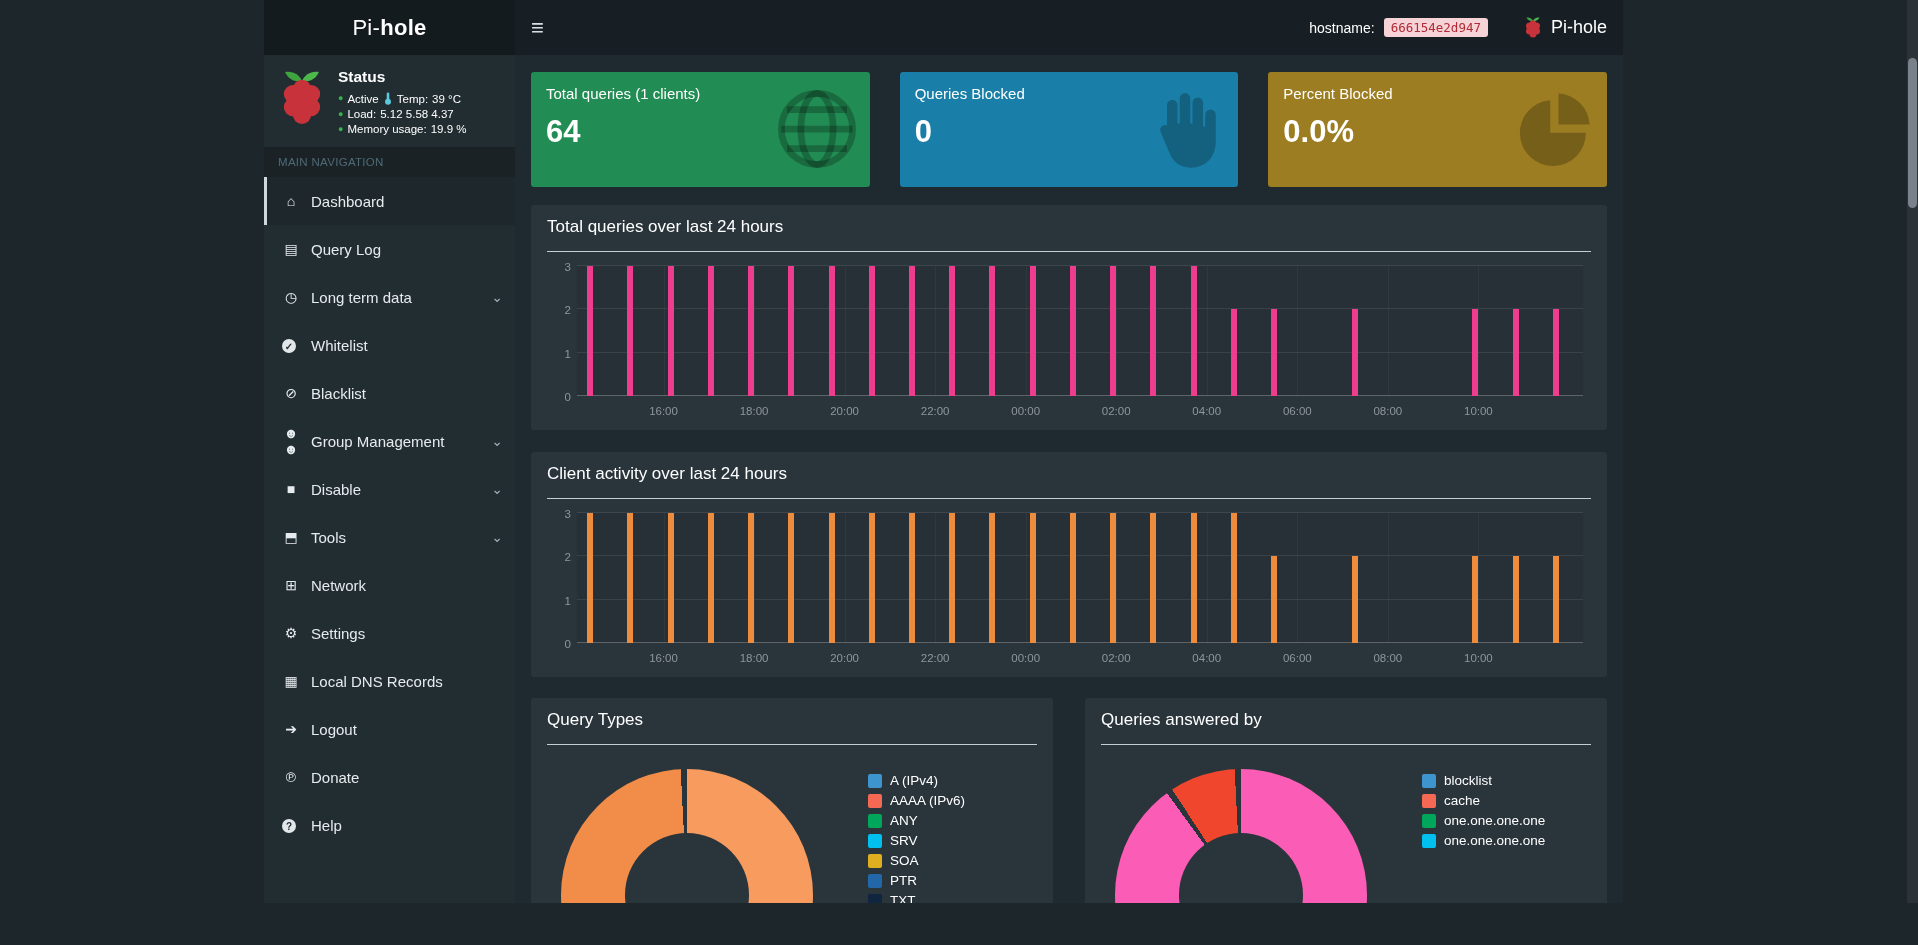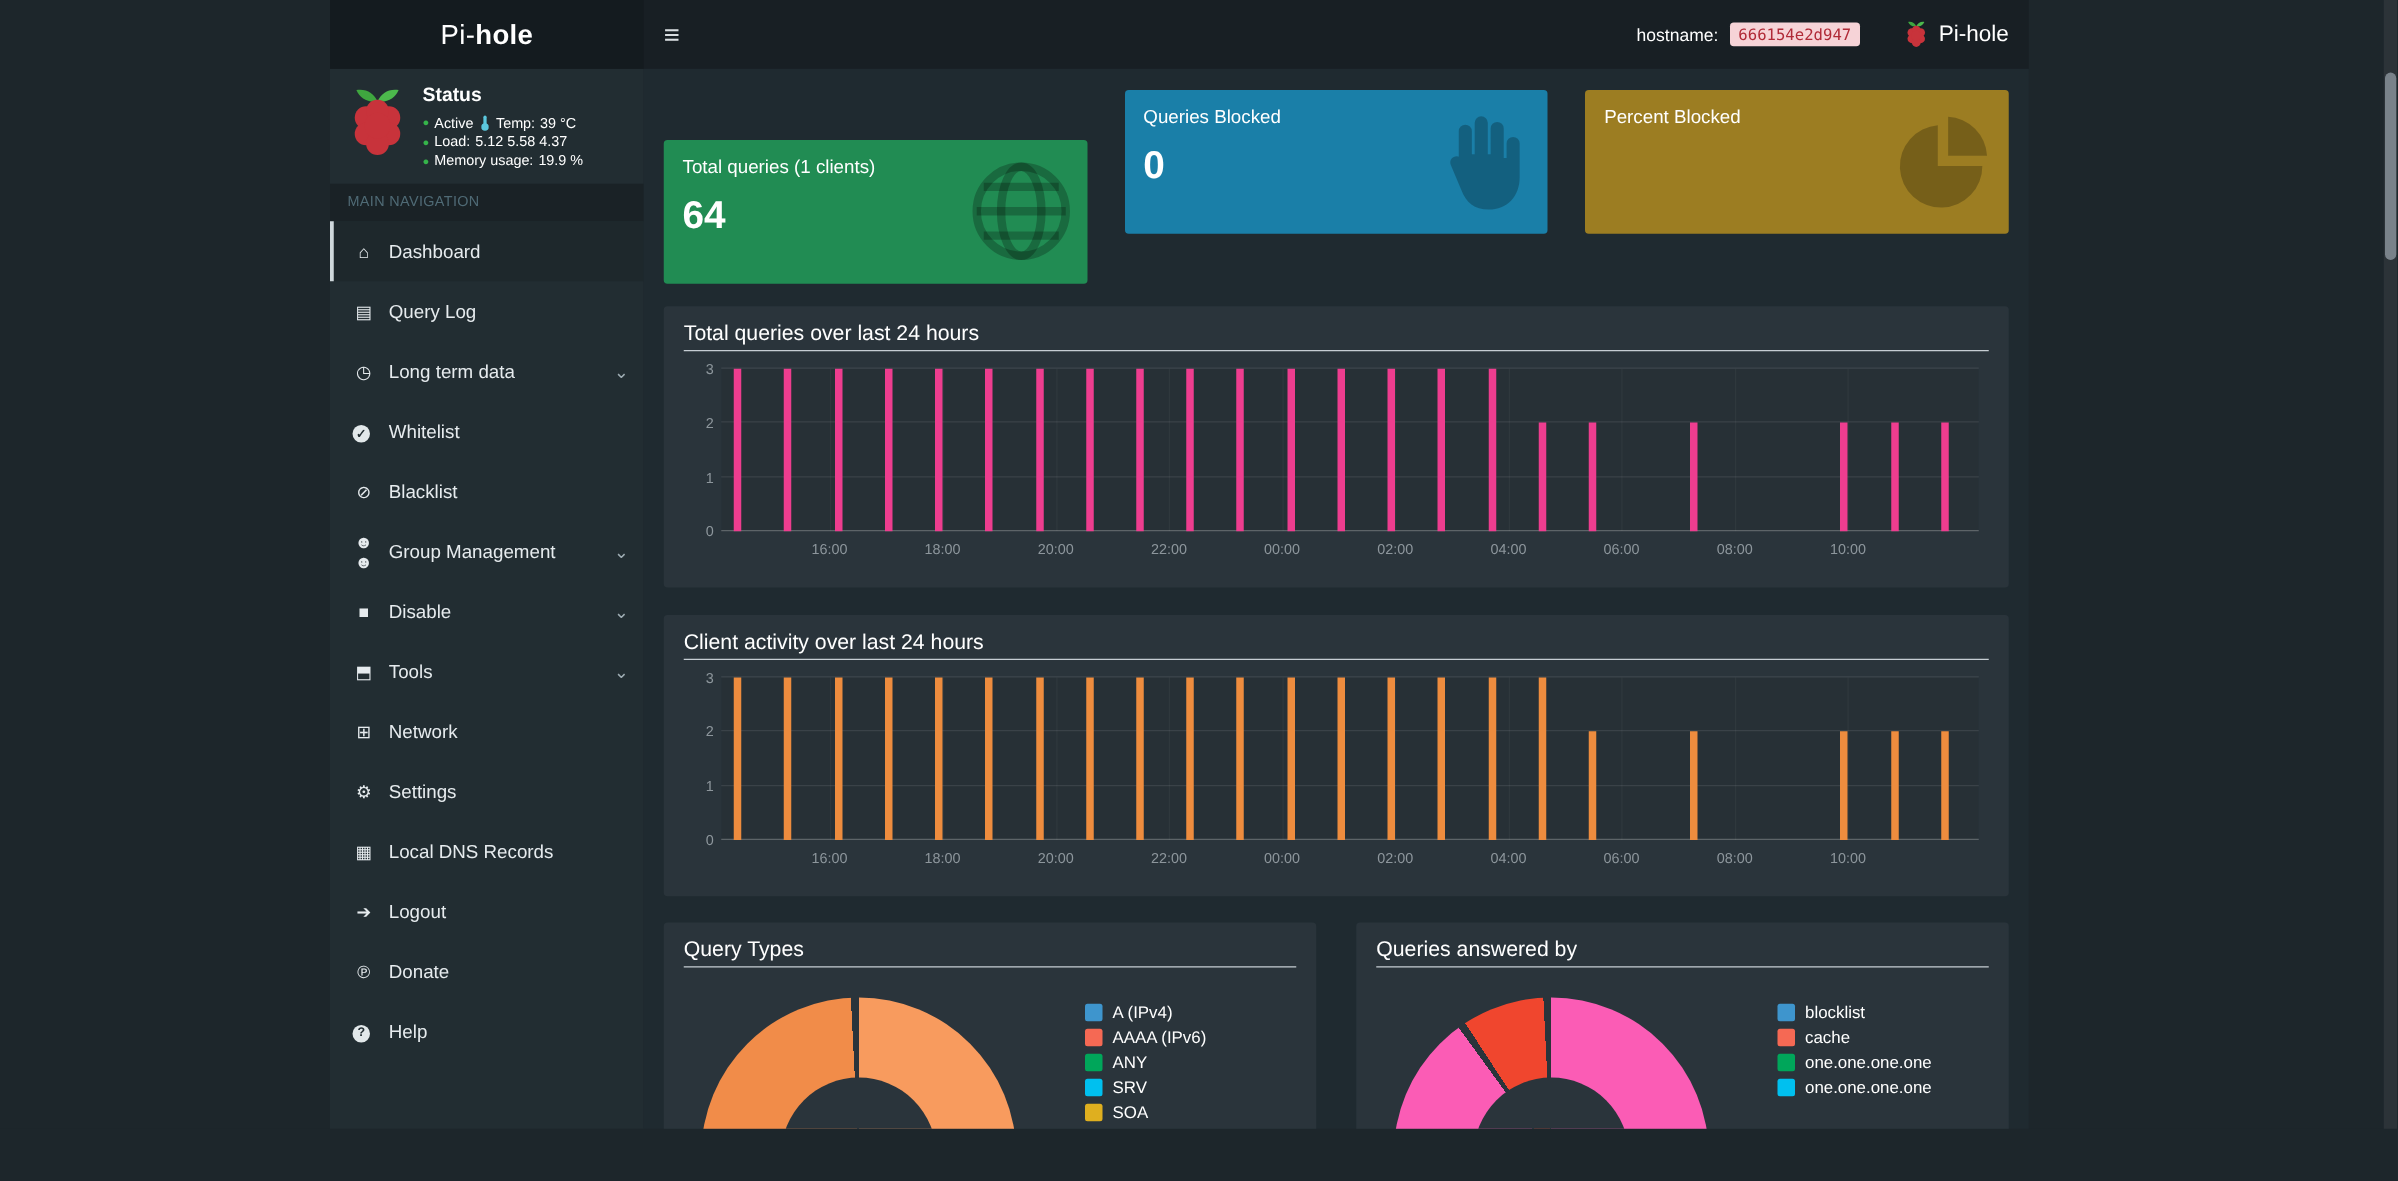--- a/index.html
+++ b/index.html
@@ -47,21 +47,21 @@
 
   .cards { display:flex; gap:30px; margin-bottom:18px; }
   .card { flex:1; height:115px; border-radius:3px; position:relative; color:#fff; padding:13px 15px; overflow:hidden; }
   .card-title { font-size:15px; position:relative; z-index:2; }
   .card-value { font-size:31px; font-weight:bold; margin-top:12px; position:relative; z-index:2; }
   .card-icon { position:absolute; right:8px; top:12px; width:90px; height:90px; z-index:1; }
 
   .panel { background:#2a343b; border-radius:3px; padding:12px 16px 10px; }
   .panel-1 { margin-bottom:22px; height:225px; }
   .panel-2 { margin-bottom:21px; height:225px; }
-  .panel-header { font-size:17px; font-weight:normal; color:#fff; padding-bottom:3px;
+  .panel-header { font-size:17px; font-weight:normal; color:#fff; padding-bottom:14px;
                   border-bottom:1px solid #c6cdd3; margin-bottom:10px; }
 
   .chart { position:relative; height:160px; }
   .plot { position:absolute; left:30px; right:8px; top:4px; bottom:26px; background:rgba(0,0,0,.07); }
   .hgrid { position:absolute; left:0; right:0; height:1px; background:rgba(255,255,255,.09); }
   .hgrid.base { background:rgba(255,255,255,.25); }
   .vgrid { position:absolute; top:0; bottom:0; width:1px; background:rgba(255,255,255,.04); }
   .bar { position:absolute; bottom:0; width:6px; }
   .ylab { position:absolute; left:-28px; width:22px; text-align:right; color:#8d969c; font-size:11.5px; }
   .xlab { position:absolute; bottom:-21px; transform:translateX(-50%); color:#8d969c; font-size:11.5px; white-space:nowrap; }
@@ -216,21 +216,21 @@
           </div>
           <div class="menu-item">
             <span class="menu-icon"><span class="glyph-circle">?</span></span>
             <span class="menu-label">Help</span>
           </div>
         </nav>
     </aside>
 
     <main class="content">
       <div class="cards" id="cards">
-          <div class="card" style="background: rgb(33, 140, 83); margin-top: 40px;">
+          <div class="card" style="background: rgb(33, 140, 83);">
             <span class="card-icon"><svg width="90" height="90" viewBox="0 0 24 24" fill="none" stroke="rgba(0,0,0,0.24)" stroke-width="1.8">
                 <circle cx="12" cy="12" r="9.5"></circle>
                 <ellipse cx="12" cy="12" rx="4.3" ry="9.5"></ellipse>
                 <path d="M2.5 12h19M4 6.8h16M4 17.2h16"></path>
               </svg></span>
             <div class="card-title">Total queries (1 clients)</div>
             <div class="card-value">64</div>
           </div>
           <div class="card" style="background: rgb(26, 127, 168);">
             <span class="card-icon"><svg width="90" height="90" viewBox="0 0 24 24" fill="rgba(0,0,0,0.24)">
@@ -238,20 +238,21 @@
               </svg></span>
             <div class="card-title">Queries Blocked</div>
             <div class="card-value">0</div>
           </div>
           <div class="card" style="background: rgb(156, 125, 34);">
             <span class="card-icon"><svg width="90" height="90" viewBox="0 0 24 24" fill="rgba(0,0,0,0.24)">
                 <path d="M11 4.3A8.8 8.8 0 1 0 20.5 13H11z"></path>
                 <path d="M13.2 2.5a8.8 8.8 0 0 1 8.3 8.3h-8.3z"></path>
               </svg></span>
             <div class="card-title">Percent Blocked</div>
+            <div class="card-value">0.0%</div>
           </div>
         </div>
 
       <section class="panel panel-1">
         <h2 class="panel-header">Total queries over last 24 hours</h2>
         <div class="chart" id="chart-0">
             <div class="plot">
               <div class="hgrid base" style="bottom: 0%;"></div>
               <span class="ylab" style="bottom: calc(0% - 7px);">0</span>
               <div class="hgrid" style="bottom: 33.3333%;"></div>

